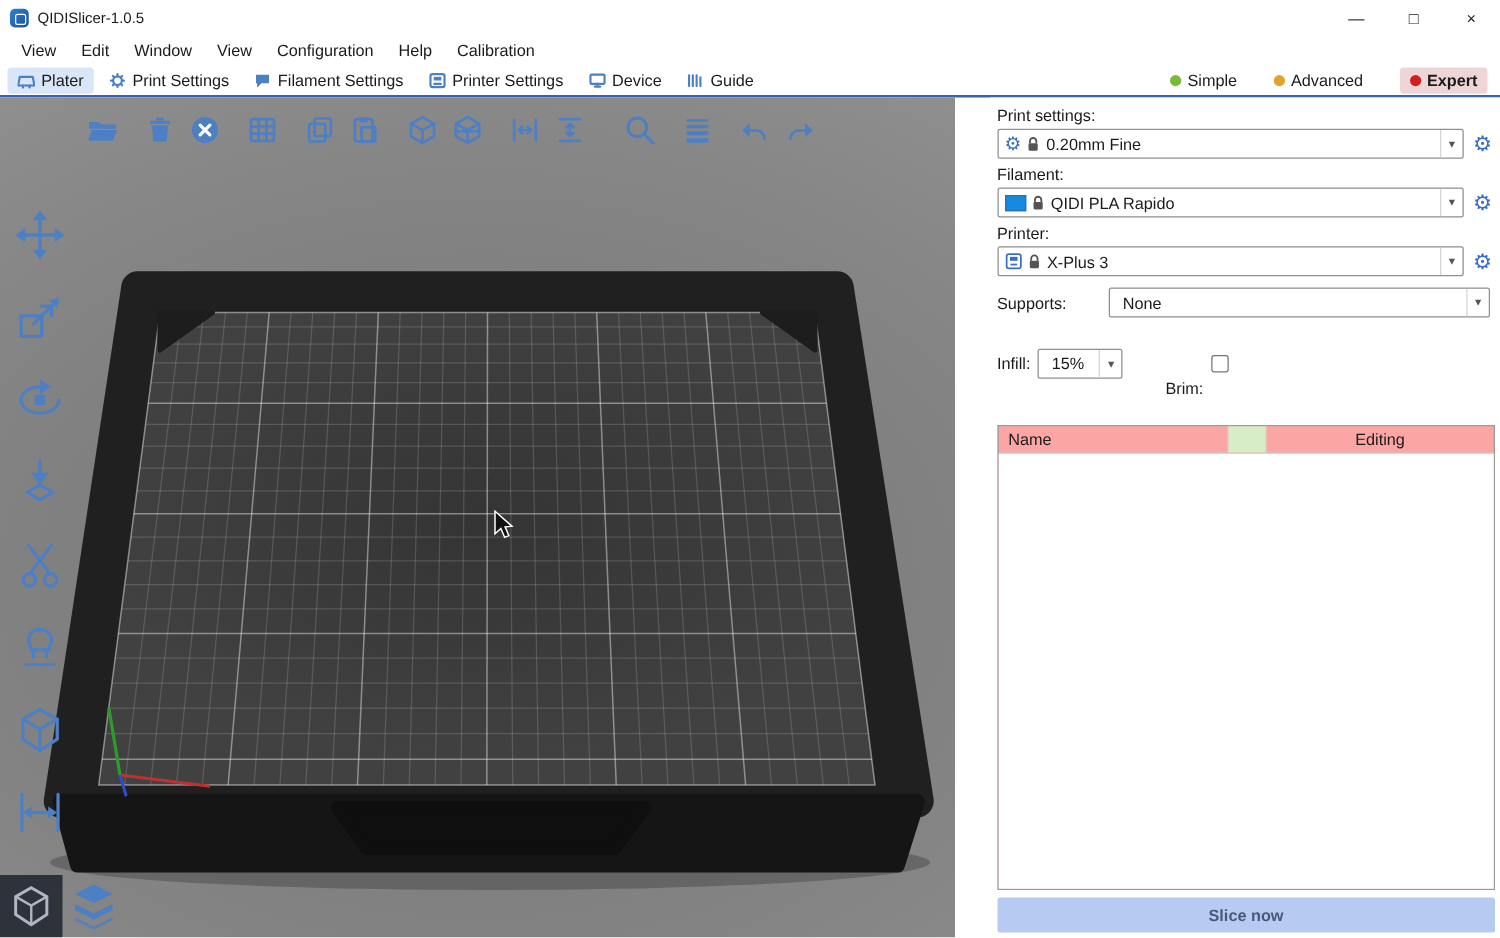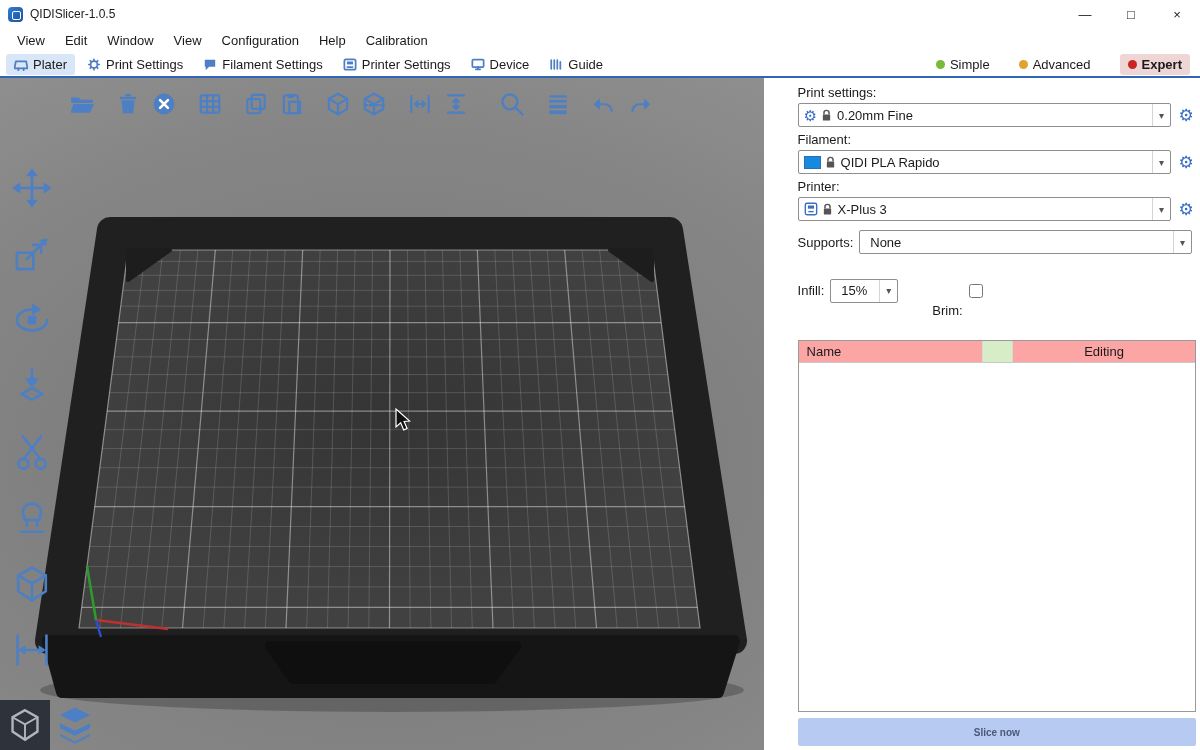--- a/index.html
+++ b/index.html
@@ -69,36 +69,36 @@
                     color:#555; font-size:10px; border-left:1px solid #d5d5d5; }
   .gear-btn { width:20px; height:22px; border:none; background:none; color:#3a6fc4; font-size:17px;
               line-height:1; display:flex; align-items:center; justify-content:center; cursor:default; }
   .mini-gear { color:#3a6fc4; font-size:15px; line-height:1; }
   .swatch { width:17px; height:13px; background:#1789e0; border:1px solid #2a6fae; display:inline-block; }
   .lock-svg { margin-left:4px; }
 
   .opt-row { display:flex; align-items:center; margin:7px 0 2px 0; gap:6px; }
   .opt-label { white-space:nowrap; }
   .combo.small { flex:0 0 auto; }
-  .combo.supports { flex:1; margin-right:4px; }
+  .combo.supports { flex:1; margin-right:4px;margin-left:28px; }
   .combo.infill { width:68px; }
   .brim-check { width:14px; height:14px; accent-color:#3a6fc4; }
 
   
   .object-list { flex:1; border:1px solid #9a9a9a; margin-top:20px; display:flex; flex-direction:column;
                  background:#fca5a5; }
   .ol-header { display:flex; height:22px; border-bottom:1px solid #c9c9c9; align-items:stretch; }
   .ol-h-name { flex:1; display:flex; align-items:center; padding-left:8px; border-right:1px solid #d8d8d8; }
   .ol-h-extruder { width:30px; background:#d6edc8; border-right:1px solid #d8d8d8; }
   .ol-h-editing { width:182px; display:flex; align-items:center; justify-content:center; }
   .ol-body { flex:1; background:#fff; }
 
   .slice-wrap { padding-top:6px; }
   .slice-btn { width:100%; height:28px; border:none; border-radius:2px; background:#b7cbf2;
-               color:#4a5878; font-weight:bold; font-size:10px; font-family:"Liberation Sans",sans-serif; }
+               color:#4a5878; font-weight:bold; font-size:13px; font-family:"Liberation Sans",sans-serif; }
 
   .ic { stroke:#4d7fc4; fill:none; stroke-width:2; stroke-linecap:round; stroke-linejoin:round; }
   .icf { fill:#4d7fc4; stroke:none; }
 </style>
 </head>
 <body>
 
 <div class="app">
 
   <div class="titlebar">

